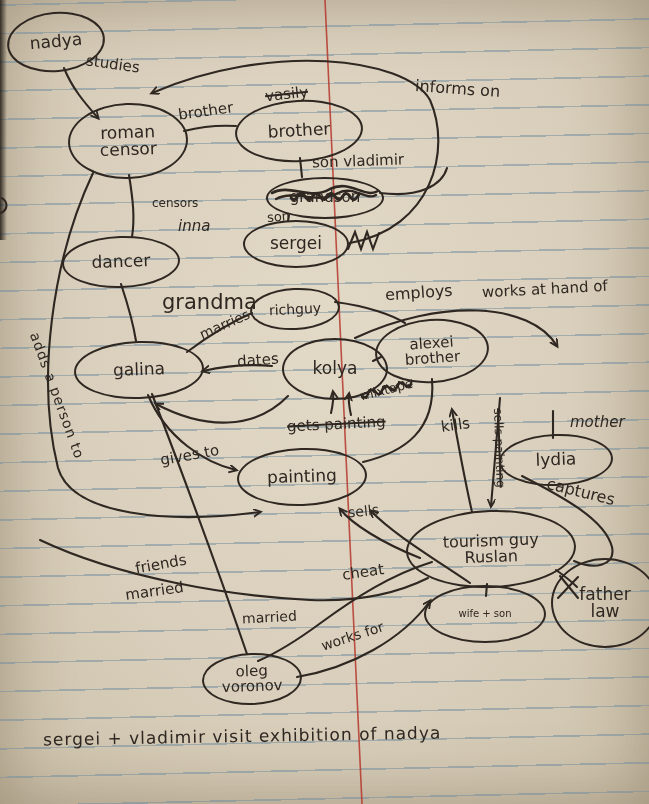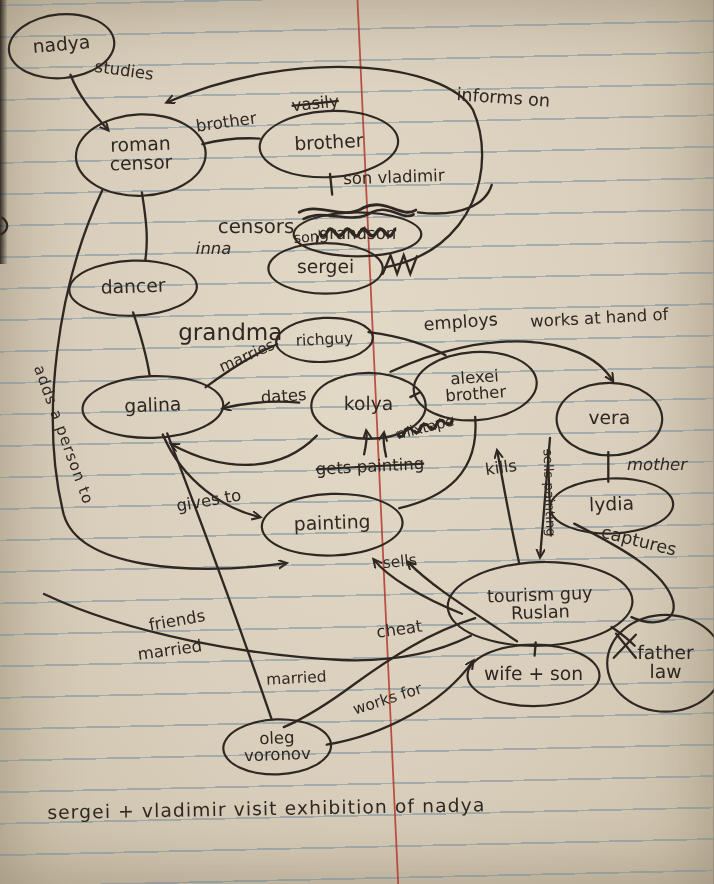--- a/index.html
+++ b/index.html
@@ -116,21 +116,21 @@
   <div class="node" style="left:7px;top:12px;width:94px;height:56px;transform:rotate(-5deg);">
       <span>nadya</span>
     </div>
   <div class="node" style="left:68px;top:103px;width:116px;height:72px;transform:rotate(-2deg);">
       <span>roman
 censor</span>
     </div>
   <div class="node" style="left:235px;top:100px;width:124px;height:58px;transform:rotate(-3deg);">
       <span>brother</span>
     </div>
-  <div class="node" style="left:266px;top:192px;width:114px;height:38px;font-size:15px;">
+  <div class="node" style="left:266px;top:177px;width:114px;height:38px;font-size:15px;">
       <span class="scribbled">grandson</span>
     </div>
   <div class="node" style="left:243px;top:220px;width:102px;height:44px;">
       <span>sergei</span>
     </div>
   <div class="node" style="left:62px;top:236px;width:114px;height:48px;transform:rotate(-2deg);">
       <span>dancer</span>
     </div>
   <div class="node" style="left:250px;top:288px;width:86px;height:38px;font-size:14px;transform:rotate(-3deg);">
       <span>richguy</span>
@@ -138,52 +138,49 @@
   <div class="node" style="left:74px;top:341px;width:126px;height:54px;transform:rotate(-2deg);">
       <span>galina</span>
     </div>
   <div class="node" style="left:282px;top:338px;width:102px;height:58px;">
       <span>kolya</span>
     </div>
   <div class="node" style="left:375px;top:319px;width:110px;height:60px;font-size:15px;transform:rotate(-4deg);">
       <span>alexei
 brother</span>
     </div>
-  <div class="node" style="left:505px;top:347px;width:94px;height:64px;">
-      <span>vera</span>
-    </div>
   <div class="node" style="left:499px;top:434px;width:110px;height:48px;transform:rotate(-2deg);">
       <span>lydia</span>
     </div>
   <div class="node" style="left:237px;top:448px;width:126px;height:54px;transform:rotate(-2deg);">
       <span>painting</span>
     </div>
   <div class="node" style="left:406px;top:510px;width:166px;height:74px;font-size:16px;transform:rotate(-2deg);">
       <span>tourism guy
 Ruslan</span>
     </div>
-  <div class="node" style="left:424px;top:585px;width:118px;height:54px;font-size:17px;">
+  <div class="node" style="left:424px;top:585px;width:118px;height:54px;font-size:10px;">
       <span>wife + son</span>
     </div>
   <div class="node" style="left:551px;top:558px;width:104px;height:86px;">
       <span>father
 law</span>
     </div>
   <div class="node" style="left:202px;top:653px;width:96px;height:48px;font-size:15px;transform:rotate(-2deg);">
       <span>oleg
 voronov</span>
     </div>
 
   <div class="lbl" style="left:86px;top:55px;transform:rotate(8deg);">studies</div>
   <div class="lbl" style="left:178px;top:102px;transform:rotate(-8deg);">brother</div>
   <div class="lbl struck" style="left:265px;top:85px;transform:rotate(-6deg);">vasily</div>
   <div class="lbl" style="left:415px;top:79px;font-size:16px;transform:rotate(4deg);">informs on</div>
   <div class="lbl" style="left:312px;top:152px;transform:rotate(-2deg);">son vladimir</div>
   <div class="lbl" style="left:267px;top:209px;font-size:13px;transform:rotate(-5deg);">son</div>
-  <div class="lbl" style="left:152px;top:196px;font-size:18px;margin-left:46px;">censors</div>
+  <div class="lbl" style="left:152px;top:196px;font-size:12px;">censors</div>
   <div class="lbl" style="left:178px;top:217px;font-style:italic;">inna</div>
   <div class="lbl" style="left:162px;top:290px;font-size:21px;">grandma</div>
   <div class="lbl" style="left:198px;top:316px;font-size:14px;transform:rotate(-24deg);">marries</div>
   <div class="lbl" style="left:385px;top:283px;font-size:16px;transform:rotate(-4deg);">employs</div>
   <div class="lbl" style="left:482px;top:280px;font-size:15px;transform:rotate(-3deg);">works at hand of</div>
   <div class="lbl" style="left:237px;top:351px;transform:rotate(-4deg);">dates</div>
   <div class="lbl scribbled" style="left:360px;top:382px;font-size:13px;transform:rotate(-14deg);">mixtape</div>
   <div class="lbl struck" style="left:287px;top:415px;transform:rotate(-3deg);">gets painting</div>
   <div class="lbl" style="left:441px;top:416px;transform:rotate(-8deg);">kills</div>
   <div class="lbl vtext struck" style="left:505px;top:408px;font-size:12px;transform:rotate(88deg);">sells painting</div>

